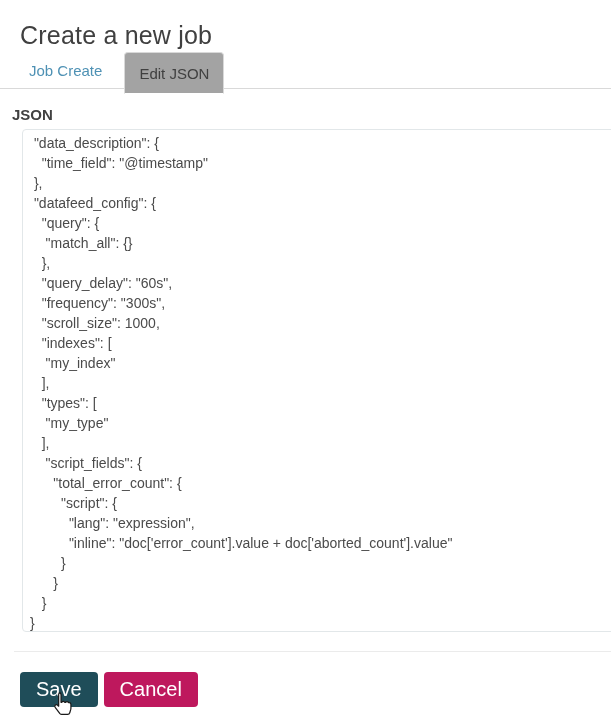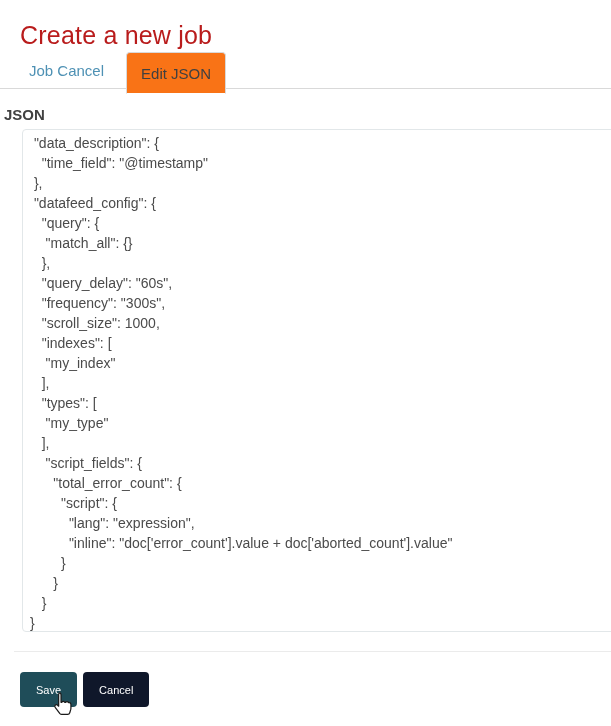--- a/index.html
+++ b/index.html
@@ -11,21 +11,21 @@
     font-family: "Liberation Sans", "DejaVu Sans", sans-serif;
     color: #3c3c3e;
   }
 
   
   .page-title {
     position: absolute;
     left: 20px; top: 4px;
     font-size: 25px;
     font-weight: 400;
-    color: #b91c1c;
+    color: #404040;
     letter-spacing: 0.2px;
   }
 
   
   .tabs {
     position: absolute;
     left: 0; top: 52px;
     width: 611px;
     height: 42px;
     display: flex;
@@ -52,31 +52,31 @@
     align-items: center;
     font-size: 15px;
     color: #4e91b4;
     cursor: pointer;
     box-sizing: border-box;
     background: transparent;
     border: 1px solid transparent;
   }
   .tab.active {
     height: 42px;
-    background: #f97316;
+    background: #a3a3a3;
     border: 1px solid #d9d9d9;
     border-bottom-color: #ffffff;
     border-radius: 4px 4px 0 0;
     color: #404040;
   }
 
   
   .editor-label {
     position: absolute;
-    left: 4px; top: 106px;
+    left: 12px; top: 106px;
     font-size: 15px;
     font-weight: 700;
     color: #414141;
   }
   .json-editor {
     position: absolute;
     left: 22px; top: 129px;
     width: 640px;            
     height: 503px;
     box-sizing: border-box;
@@ -108,44 +108,44 @@
     display: flex;
     gap: 6px;
   }
   .btn {
     height: 35px;
     padding: 0 16px;
     border: none;
     border-radius: 4px;
     color: #ffffff;
     font-family: "Liberation Sans", "DejaVu Sans", sans-serif;
-    font-size: 11px;
+    font-size: 20px;
     cursor: pointer;
     display: flex;
     align-items: center;
   }
   .btn-save   { background: #1f4d59; }
-  .btn-cancel { background: #0f172a; }
+  .btn-cancel { background: #be185d; }
 
   
   .cursor {
     position: absolute;
     left: 50px; top: 690px;
     width: 27px; height: 27px;
     z-index: 10;
     pointer-events: none;
   }
 </style>
 </head>
 <body>
 
 <h1 class="page-title">Create a new job</h1>
 
 <ul class="tabs">
-  <li class="tab">Job Cancel</li>
+  <li class="tab">Job Create</li>
   <li class="tab active">Edit JSON</li>
 </ul>
 
 <div class="editor-label">JSON</div>
 
 <textarea class="json-editor" spellcheck="false" wrap="off" style=""> "data_description": {
    "time_field": "@timestamp"
  },
  "datafeed_config": {
    "query": {

